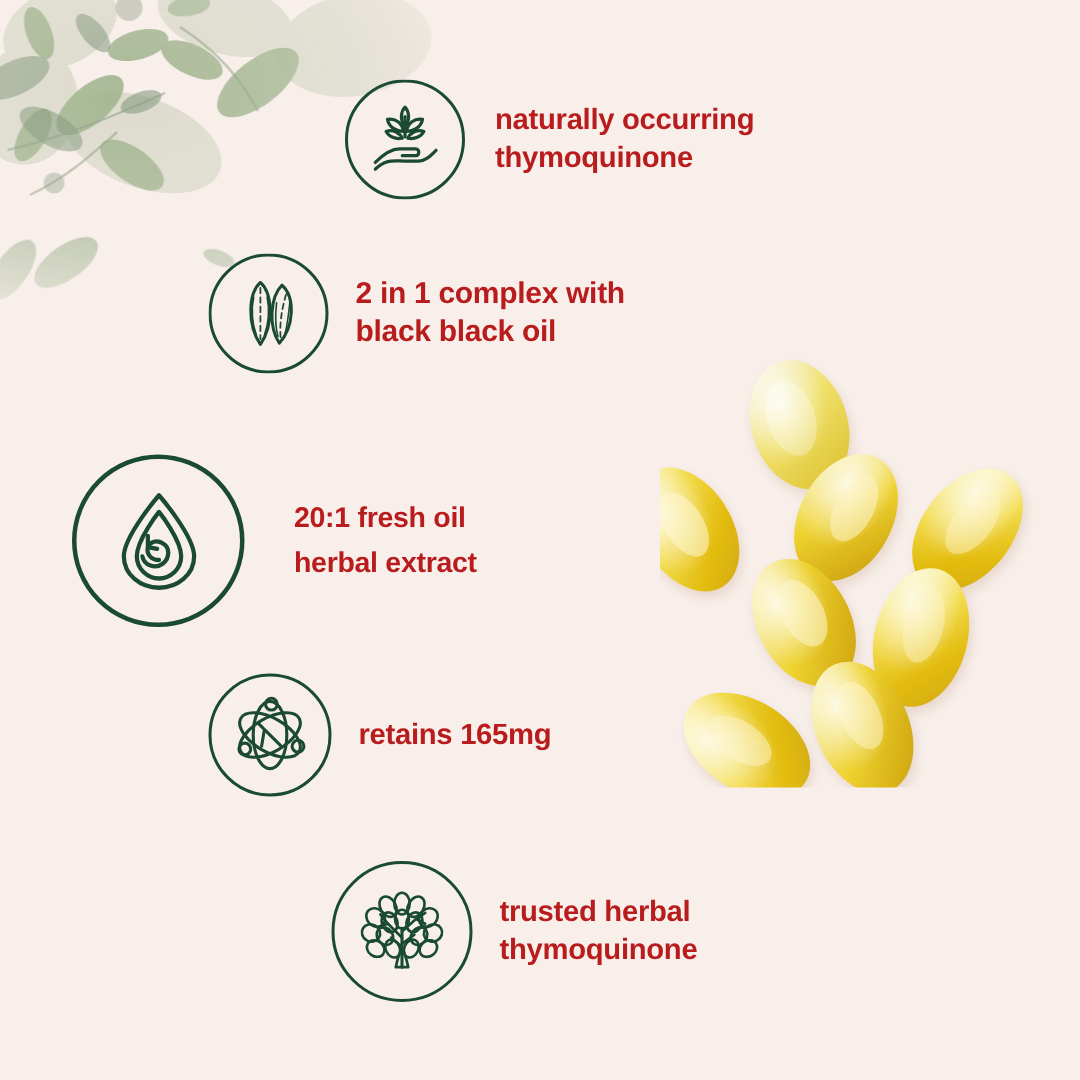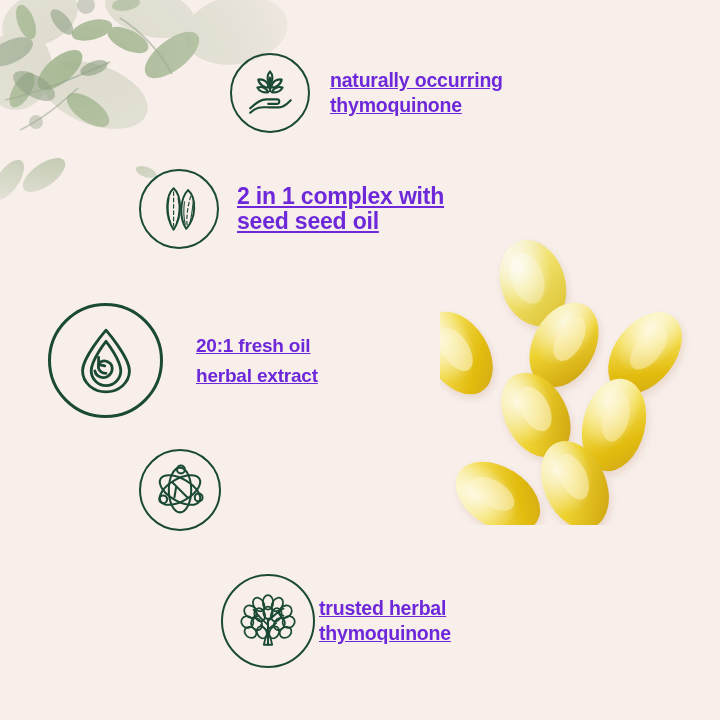--- a/index.html
+++ b/index.html
@@ -37,47 +37,46 @@
   .badge {
     border:2.5px solid #1b4a34;
     border-radius:50%;
     display:flex;
     align-items:center;
     justify-content:center;
     flex:0 0 auto;
     background:transparent;
   }
   .ftext {
-    color:#6d28d9;
+    color:#b91c1c;
     font-weight:bold;
     letter-spacing:-0.2px;
-    text-decoration:underline;
   }
   .ftext .line { display:block; white-space:nowrap; }
 
   
   #feature-1 { left:230px; top:53px; }
   #feature-1 .badge { width:80px; height:80px; }
   #feature-1 .ftext { margin-left:20px; font-size:19.5px; line-height:25px; }
 
   #feature-2 { left:139px; top:169px; }
   #feature-2 .badge { width:80px; height:80px; }
-  #feature-2 .ftext { margin-left:18px; font-size:23px; line-height:25px; }
+  #feature-2 .ftext { margin-left:18px; font-size:20px; line-height:25px; }
 
   #feature-3 { left:48px; top:303px; }
   #feature-3 .badge { width:115px; height:115px; border-width:3px; }
   #feature-3 .ftext { margin-left:33px; font-size:19px; line-height:30px; }
 
   #feature-4 { left:139px; top:449px; }
   #feature-4 .badge { width:82px; height:82px; }
   #feature-4 .ftext { margin-left:18px; font-size:19.5px; line-height:25px; }
 
   #feature-5 { left:221px; top:574px; }
   #feature-5 .badge { width:94px; height:94px; }
-  #feature-5 .ftext { margin-left:4px; font-size:19.5px; line-height:25px; }
+  #feature-5 .ftext { margin-left:18px; font-size:19.5px; line-height:25px; }
 
   .icon-svg { display:block; }
 </style>
 </head>
 <body>
 
 <div id="foliage">
   <svg class="icon-svg" width="340" height="230" viewBox="0 0 340 230">
     <defs>
       <radialGradient id="fade" cx="25%" cy="25%" r="80%">
@@ -246,21 +245,21 @@
       <path d="M19 18 C17 27 18 38 21 46" stroke-width="1.2"></path>
       <path d="M29 18 C31 27 30 38 27 46" stroke-width="1.2"></path>
       <path d="M40 9 C50 18 49 40 38 52 C30 40 31 18 40 9 Z"></path>
       <path d="M43 16 C40 26 38 38 39 48" stroke-width="1.3" stroke-dasharray="4 3"></path>
       <path d="M36 22 C35 31 35 40 37 47" stroke-width="1.2"></path>
       <path d="M46 20 C45 30 44 39 42 46" stroke-width="1.2"></path>
     </svg>
   </div>
   <div class="ftext">
     <span class="line">2 in 1 complex with</span>
-    <span class="line">seed seed oil</span>
+    <span class="line">black black oil</span>
   </div>
 </div>
 
 <div class="feature" id="feature-3">
   <div class="badge">
     <svg class="icon-svg" width="74" height="74" viewBox="0 0 60 60" fill="none" stroke="#1b4a34" stroke-width="2.3" stroke-linecap="round" stroke-linejoin="round">
       <path d="M30 5 C30 5 49 27 49 38 C49 48 40 55 30 55 C20 55 11 48 11 38 C11 27 30 5 30 5 Z"></path>
       <path d="M30 14 C30 14 42 29 42 38 C42 45 36 50 30 50 C24 50 18 45 18 38 C18 29 30 14 30 14 Z"></path>
       <path d="M30 40 C26 40 23 37 24 33 C25 30 29 29 32 31 C36 33 36 39 32 42 C28 45 22 43 21 38"></path>
       <path d="M24 33 L24 27 M24 33 L29 34"></path>
@@ -278,20 +277,21 @@
       <ellipse cx="30" cy="30" rx="12" ry="24"></ellipse>
       <ellipse cx="30" cy="30" rx="12" ry="24" transform="rotate(60 30 30)"></ellipse>
       <ellipse cx="30" cy="30" rx="12" ry="24" transform="rotate(120 30 30)"></ellipse>
       <path d="M22 22 L38 38 M24 38 L26 26"></path>
       <circle cx="31" cy="8" r="4.2"></circle>
       <circle cx="50" cy="38" r="4.2"></circle>
       <circle cx="12" cy="40" r="4.2"></circle>
     </svg>
   </div>
   <div class="ftext">
+    <span class="line">retains 165mg</span>
   </div>
 </div>
 
 <div class="feature" id="feature-5">
   <div class="badge">
     <svg class="icon-svg" width="62" height="62" viewBox="0 0 60 60" fill="none" stroke="#1b4a34" stroke-width="1.7" stroke-linecap="round" stroke-linejoin="round">
 
       <path d="M30 53 L30 28" stroke-width="2"></path>
       <path d="M26 53 C27 48 28 44 30 42 C32 44 33 48 34 53 Z" stroke-width="1.8"></path>
 

